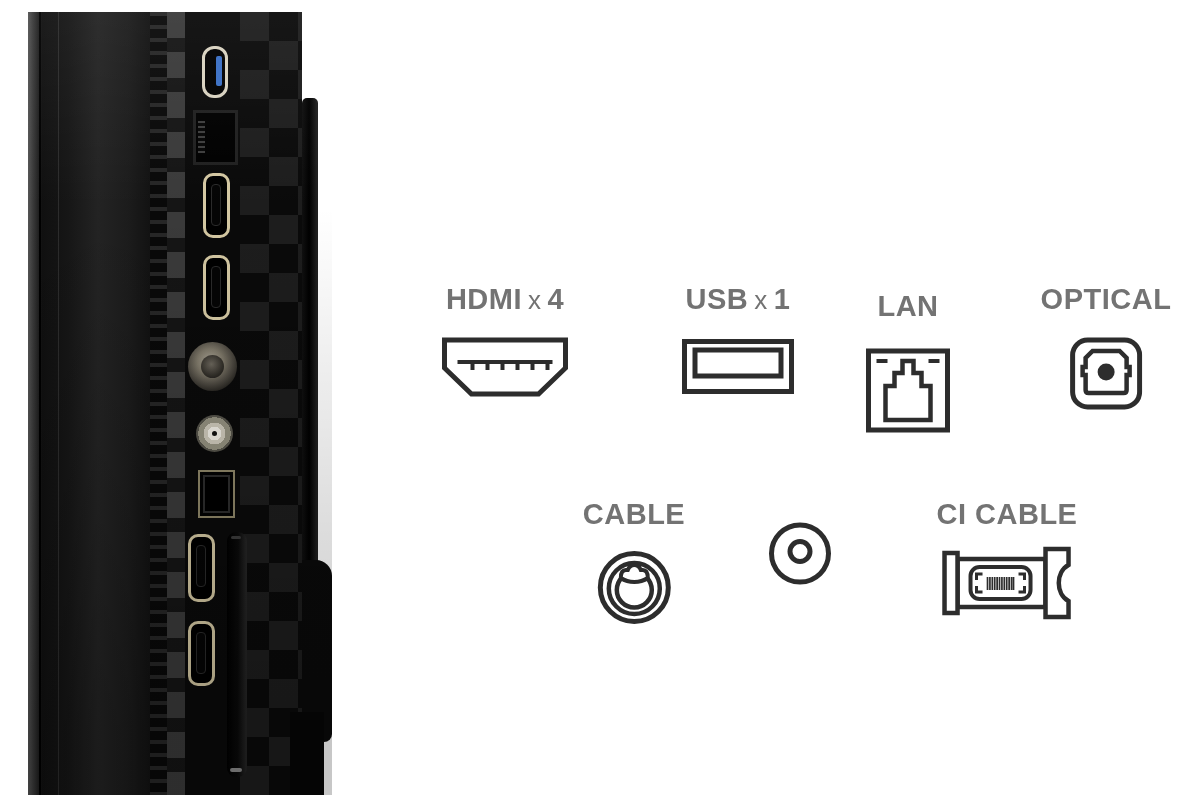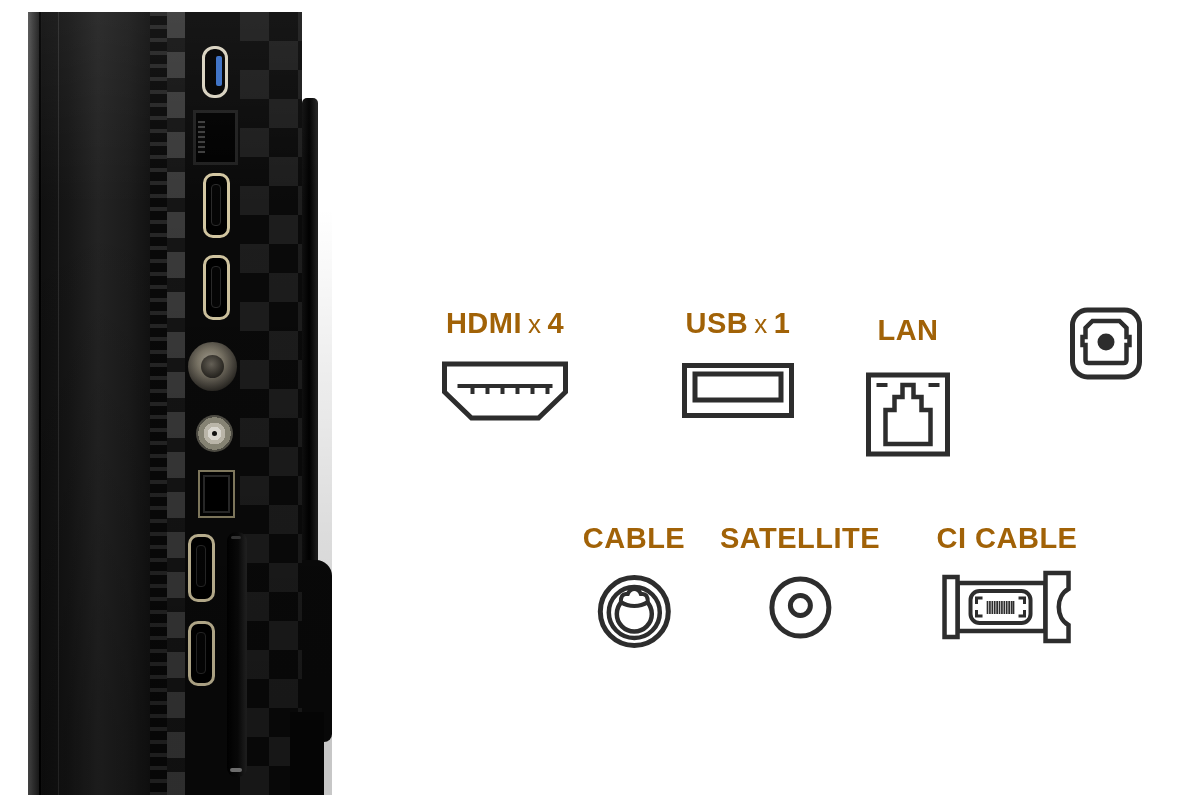--- a/index.html
+++ b/index.html
@@ -53,21 +53,21 @@
   .opt-in{left:3px;top:3px;width:23px;height:34px;border:2px solid #2c2c2c;background:#000;}
   .ci{left:199px;top:520px;width:20px;height:245px;border-radius:9px;
     background:linear-gradient(90deg,#000,#0a0a0a 55%,#242424 95%);}
   .ci-hl{bottom:5px;left:3px;width:12px;height:4px;background:#8a8a8a;border-radius:2px;}
   .ci-hl-top{top:4px;left:4px;width:10px;height:3px;background:#3a3a3a;border-radius:2px;}
 
   
   .diag-item{position:absolute;transform:translateX(-50%);
     display:flex;flex-direction:column;align-items:center;}
   .diag-label{height:30px;line-height:30px;font-size:29px;font-weight:700;
-    color:#a16207;letter-spacing:.5px;white-space:nowrap;margin-top:24px;}
+    color:#737373;letter-spacing:.5px;white-space:nowrap;}
   .diag-label .times{font-size:26px;font-weight:400;margin:0 6px;}
   .icon{display:block;}
   .icon path,.icon rect,.icon circle,.icon line{vector-effect:none;}
 </style>
 </head>
 <body>
 
 <div class="photo">
   <div class="front"></div>
   <div class="front-line"></div>
@@ -136,39 +136,39 @@
 <div class="diag-item" style="left:908px;top:291px">
   <div class="diag-label">LAN</div>
   <svg class="icon" style="margin-top:25px" width="85" height="87" viewBox="0 0 85 87">
     <rect x="3" y="5" width="79" height="79" fill="none" stroke="#2d2d2d" stroke-width="5"></rect>
     <path d="M20,74 V40 H29 V27 H37 V15 H48 V27 H56 V40 H65 V74 Z" fill="none" stroke="#2d2d2d" stroke-width="4.5"></path>
     <path d="M11,15 H22 M63,15 H74" stroke="#2d2d2d" stroke-width="4" fill="none"></path>
   </svg>
 </div>
 
 <div class="diag-item" style="left:1106px;top:284px">
+  <div class="diag-label">OPTICAL</div>
   <svg class="icon" style="margin-top:23px" width="73" height="73" viewBox="0 0 73 73">
     <rect x="3" y="3" width="67" height="67" rx="15" fill="none" stroke="#2d2d2d" stroke-width="5"></rect>
     <path d="M23,14 H50 L57,21 V30 H60 V38 H57 V53 Q57,56 54,56 H19 Q16,56 16,53 V38 H13 V30 H16 V21 Z" fill="none" stroke="#2d2d2d" stroke-width="4.5"></path>
     <circle cx="36.5" cy="35" r="8.5" fill="#2d2d2d"></circle>
   </svg>
 </div>
 
 <div class="diag-item" style="left:634px;top:499px">
   <div class="diag-label">CABLE</div>
   <svg class="icon" style="margin-top:21px" width="75" height="75" viewBox="0 0 75 75">
     <circle cx="37.5" cy="37.5" r="34" fill="none" stroke="#2d2d2d" stroke-width="5"></circle>
     <circle cx="37.5" cy="38.5" r="25.5" fill="none" stroke="#2d2d2d" stroke-width="4.5"></circle>
     <circle cx="37.5" cy="40" r="17.5" fill="none" stroke="#2d2d2d" stroke-width="4.5"></circle>
     <path d="M24,28 Q24,20 29,20 L31,20 Q33,15 37.5,15 Q42,15 44,20 L46,20 Q51,20 51,28 Q45,32 37.5,32 Q30,32 24,28 Z" fill="#ffffff" stroke="#2d2d2d" stroke-width="4"></path>
   </svg>
 </div>
 
 <div class="diag-item" style="left:800px;top:499px">
-  <div class="diag-label">SATELLITE</div>
   <svg class="icon" style="margin-top:23px" width="63" height="63" viewBox="0 0 63 63">
     <circle cx="31.5" cy="31.5" r="28.5" fill="none" stroke="#2d2d2d" stroke-width="5"></circle>
     <circle cx="31.5" cy="29.5" r="10" fill="none" stroke="#2d2d2d" stroke-width="5"></circle>
   </svg>
 </div>
 
 <div class="diag-item" style="left:1007px;top:499px">
   <div class="diag-label">CI CABLE</div>
   <svg class="icon" style="margin-top:16px" width="135" height="78" viewBox="0 0 135 78">
     <rect x="18" y="14" width="88" height="48" fill="#ffffff" stroke="#2d2d2d" stroke-width="4.5"></rect>

